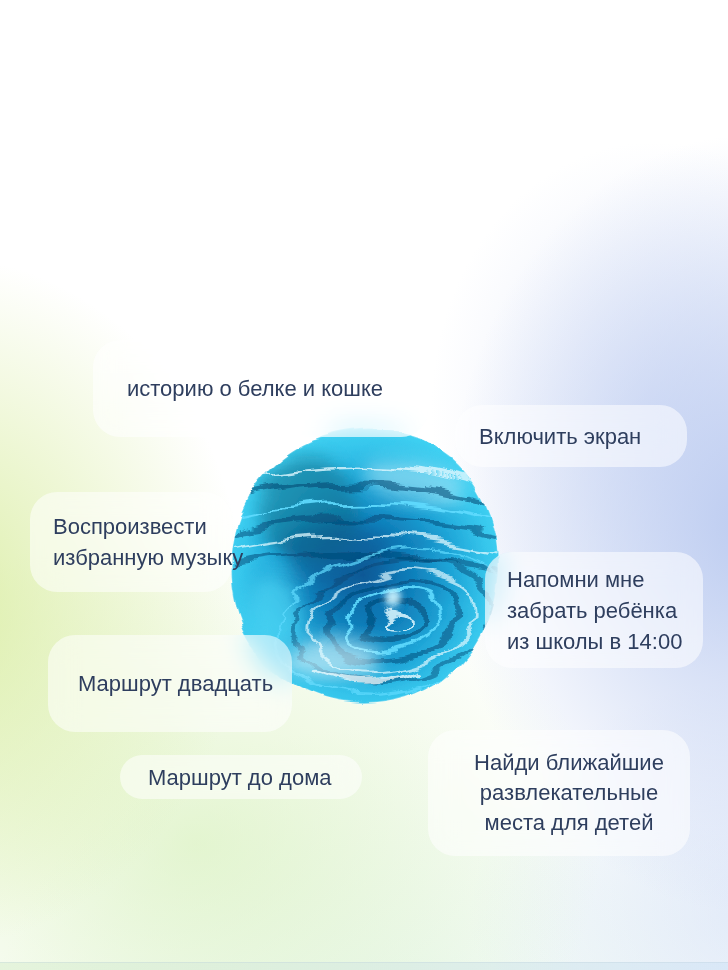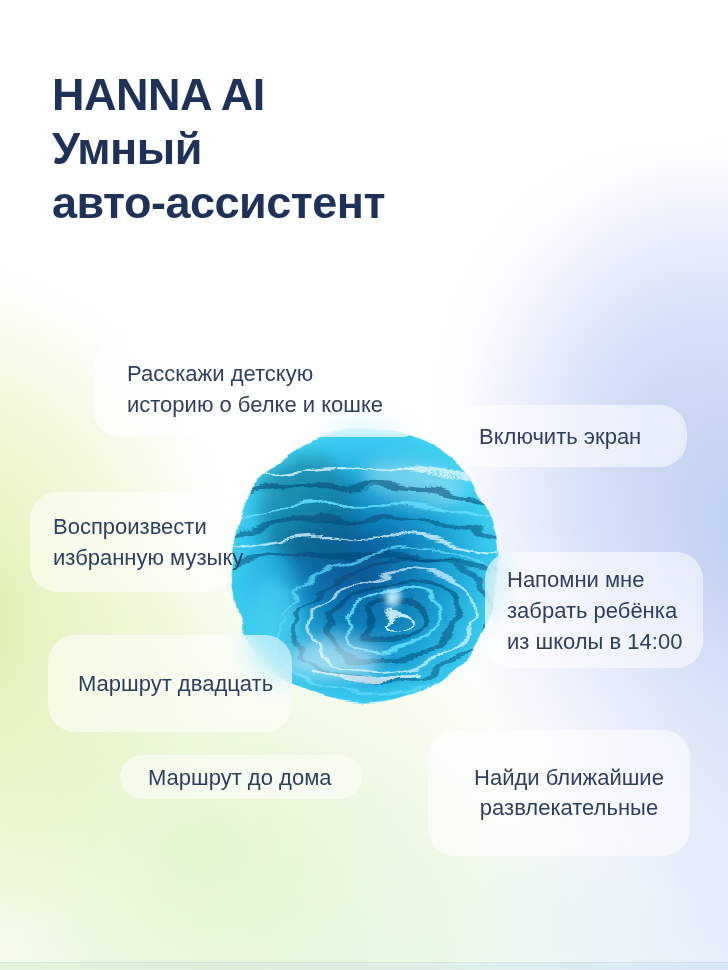--- a/index.html
+++ b/index.html
@@ -79,25 +79,20 @@
     z-index: 1;
     background: linear-gradient(90deg, rgba(216,238,206,0.55), rgba(206,226,246,0.55));
     border-top: 1px solid rgba(190,210,220,0.35);
   }
 </style>
 </head>
 <body>
 
 <div class="canvas">
 
-  <header class="title">
-    <div>HANNA AI</div>
-    <div>Умный</div>
-    <div>авто-ассистент</div>
-  </header>
 
   <svg class="orb" viewBox="0 0 300 300" aria-hidden="true">
     <defs>
       <radialGradient id="gBase" cx="50%" cy="53%" r="58%">
         <stop offset="0%" stop-color="#0b5e9d"></stop>
         <stop offset="30%" stop-color="#0e7cb8"></stop>
         <stop offset="58%" stop-color="#1fa6d8"></stop>
         <stop offset="80%" stop-color="#36c6ec"></stop>
         <stop offset="100%" stop-color="#45d8f6"></stop>
       </radialGradient>
@@ -149,21 +144,20 @@
           <path d="M95,262 Q150,285 210,258" stroke="#ffffff" stroke-opacity="0.7" stroke-width="4"></path>
         </g>
 
         <circle cx="182" cy="185" r="9" fill="#cdf4ff" opacity="0.9" filter="url(#soft2)"></circle>
         <ellipse cx="120" cy="248" rx="50" ry="20" fill="#eafdff" opacity="0.6" filter="url(#soft)"></ellipse>
       </g>
     </g>
   </svg>
 
   <div class="bubble b1">
-    <span class="line">Расскажи детскую</span>
     <span class="line">историю о белке и кошке</span>
   </div>
 
   <div class="bubble b2">
     <span class="line">Включить экран</span>
   </div>
 
   <div class="bubble b3">
     <span class="line">Воспроизвести</span>
     <span class="line">избранную музыку</span>
@@ -179,17 +173,18 @@
     <span class="line">Маршрут двадцать</span>
   </div>
 
   <div class="bubble b6">
     <span class="line">Маршрут до дома</span>
   </div>
 
   <div class="bubble b7">
     <span class="line">Найди ближайшие</span>
     <span class="line">развлекательные</span>
+    <span class="line">места для детей</span>
   </div>
 
   <div class="bottom-band"></div>
 
 </div>
 
 </body></html>

